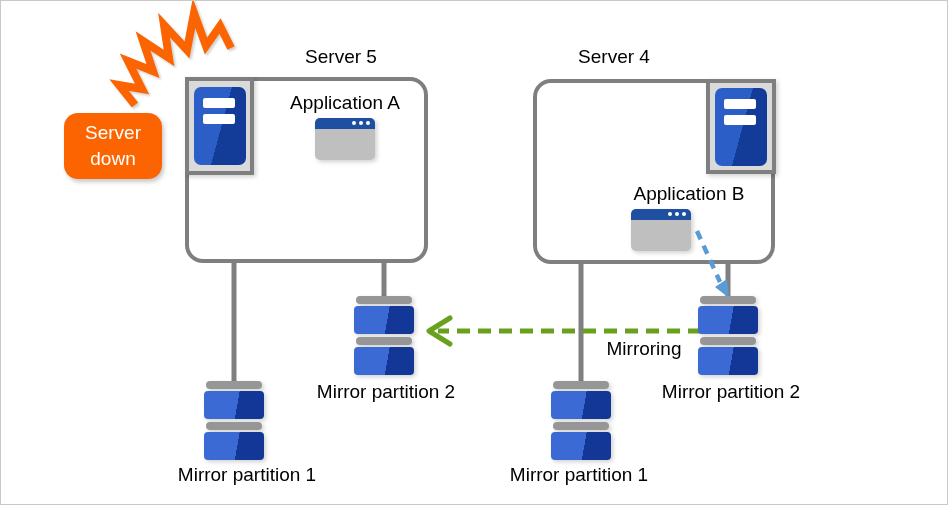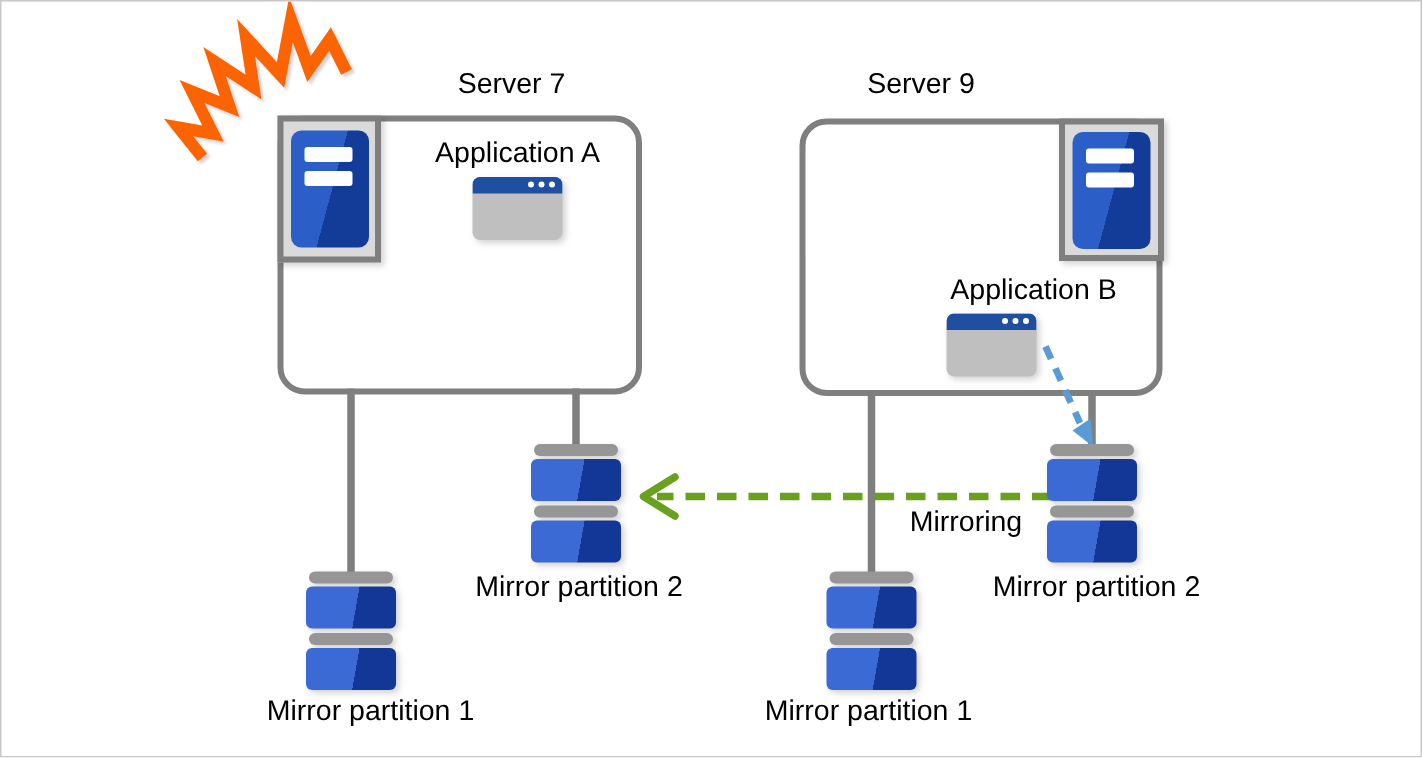--- a/index.html
+++ b/index.html
@@ -81,20 +81,24 @@
     <line class="connector" x1="233" y1="258" x2="233" y2="383"></line>
     <line class="connector" x1="383" y1="258" x2="383" y2="298"></line>
     <line class="connector" x1="580" y1="259" x2="580" y2="383"></line>
     <line class="connector" x1="727" y1="259" x2="727" y2="298"></line>
     <line class="green-dash" x1="700" y1="330" x2="437" y2="330"></line>
     <polyline class="green-head" points="449,317 428,330 449,343"></polyline>
     <line class="blue-dash" x1="696" y1="230" x2="719" y2="281"></line>
     <polygon class="blue-head" points="728,297 714,286 726,278"></polygon>
   </svg>
 
+  <div class="badge">
+    <div>Server</div>
+    <div>down</div>
+  </div>
 
   <div class="server-icon-frame layer3" style="left:184px; top:76px; width:69px; height:98px;">
     <div class="tower">
       <div class="vent v1"></div>
       <div class="vent v2"></div>
     </div>
   </div>
   <div class="server-icon-frame layer3" style="left:705px; top:78px; width:70px; height:95px;">
     <div class="tower">
       <div class="vent v1"></div>
@@ -139,22 +143,22 @@
     <div class="disk-bar"></div>
     <div class="disk-platter last"></div>
   </div>
   <div class="disk layer3" style="left:697px; top:295px;">
     <div class="disk-bar"></div>
     <div class="disk-platter"></div>
     <div class="disk-bar"></div>
     <div class="disk-platter last"></div>
   </div>
 
-  <div class="dlabel" style="left:340px; top:46px;">Server 7</div>
-  <div class="dlabel" style="left:613px; top:46px;">Server 9</div>
+  <div class="dlabel" style="left:340px; top:46px;">Server 5</div>
+  <div class="dlabel" style="left:613px; top:46px;">Server 4</div>
   <div class="dlabel" style="left:688px; top:183px;">Application B</div>
   <div class="dlabel" style="left:344px; top:92px;">Application A</div>
   <div class="dlabel" style="left:385px; top:381px;">Mirror partition 2</div>
   <div class="dlabel" style="left:246px; top:464px;">Mirror partition 1</div>
   <div class="dlabel" style="left:643px; top:338px;">Mirroring</div>
   <div class="dlabel" style="left:730px; top:381px;">Mirror partition 2</div>
   <div class="dlabel" style="left:578px; top:464px;">Mirror partition 1</div>
 
 </div>
 

